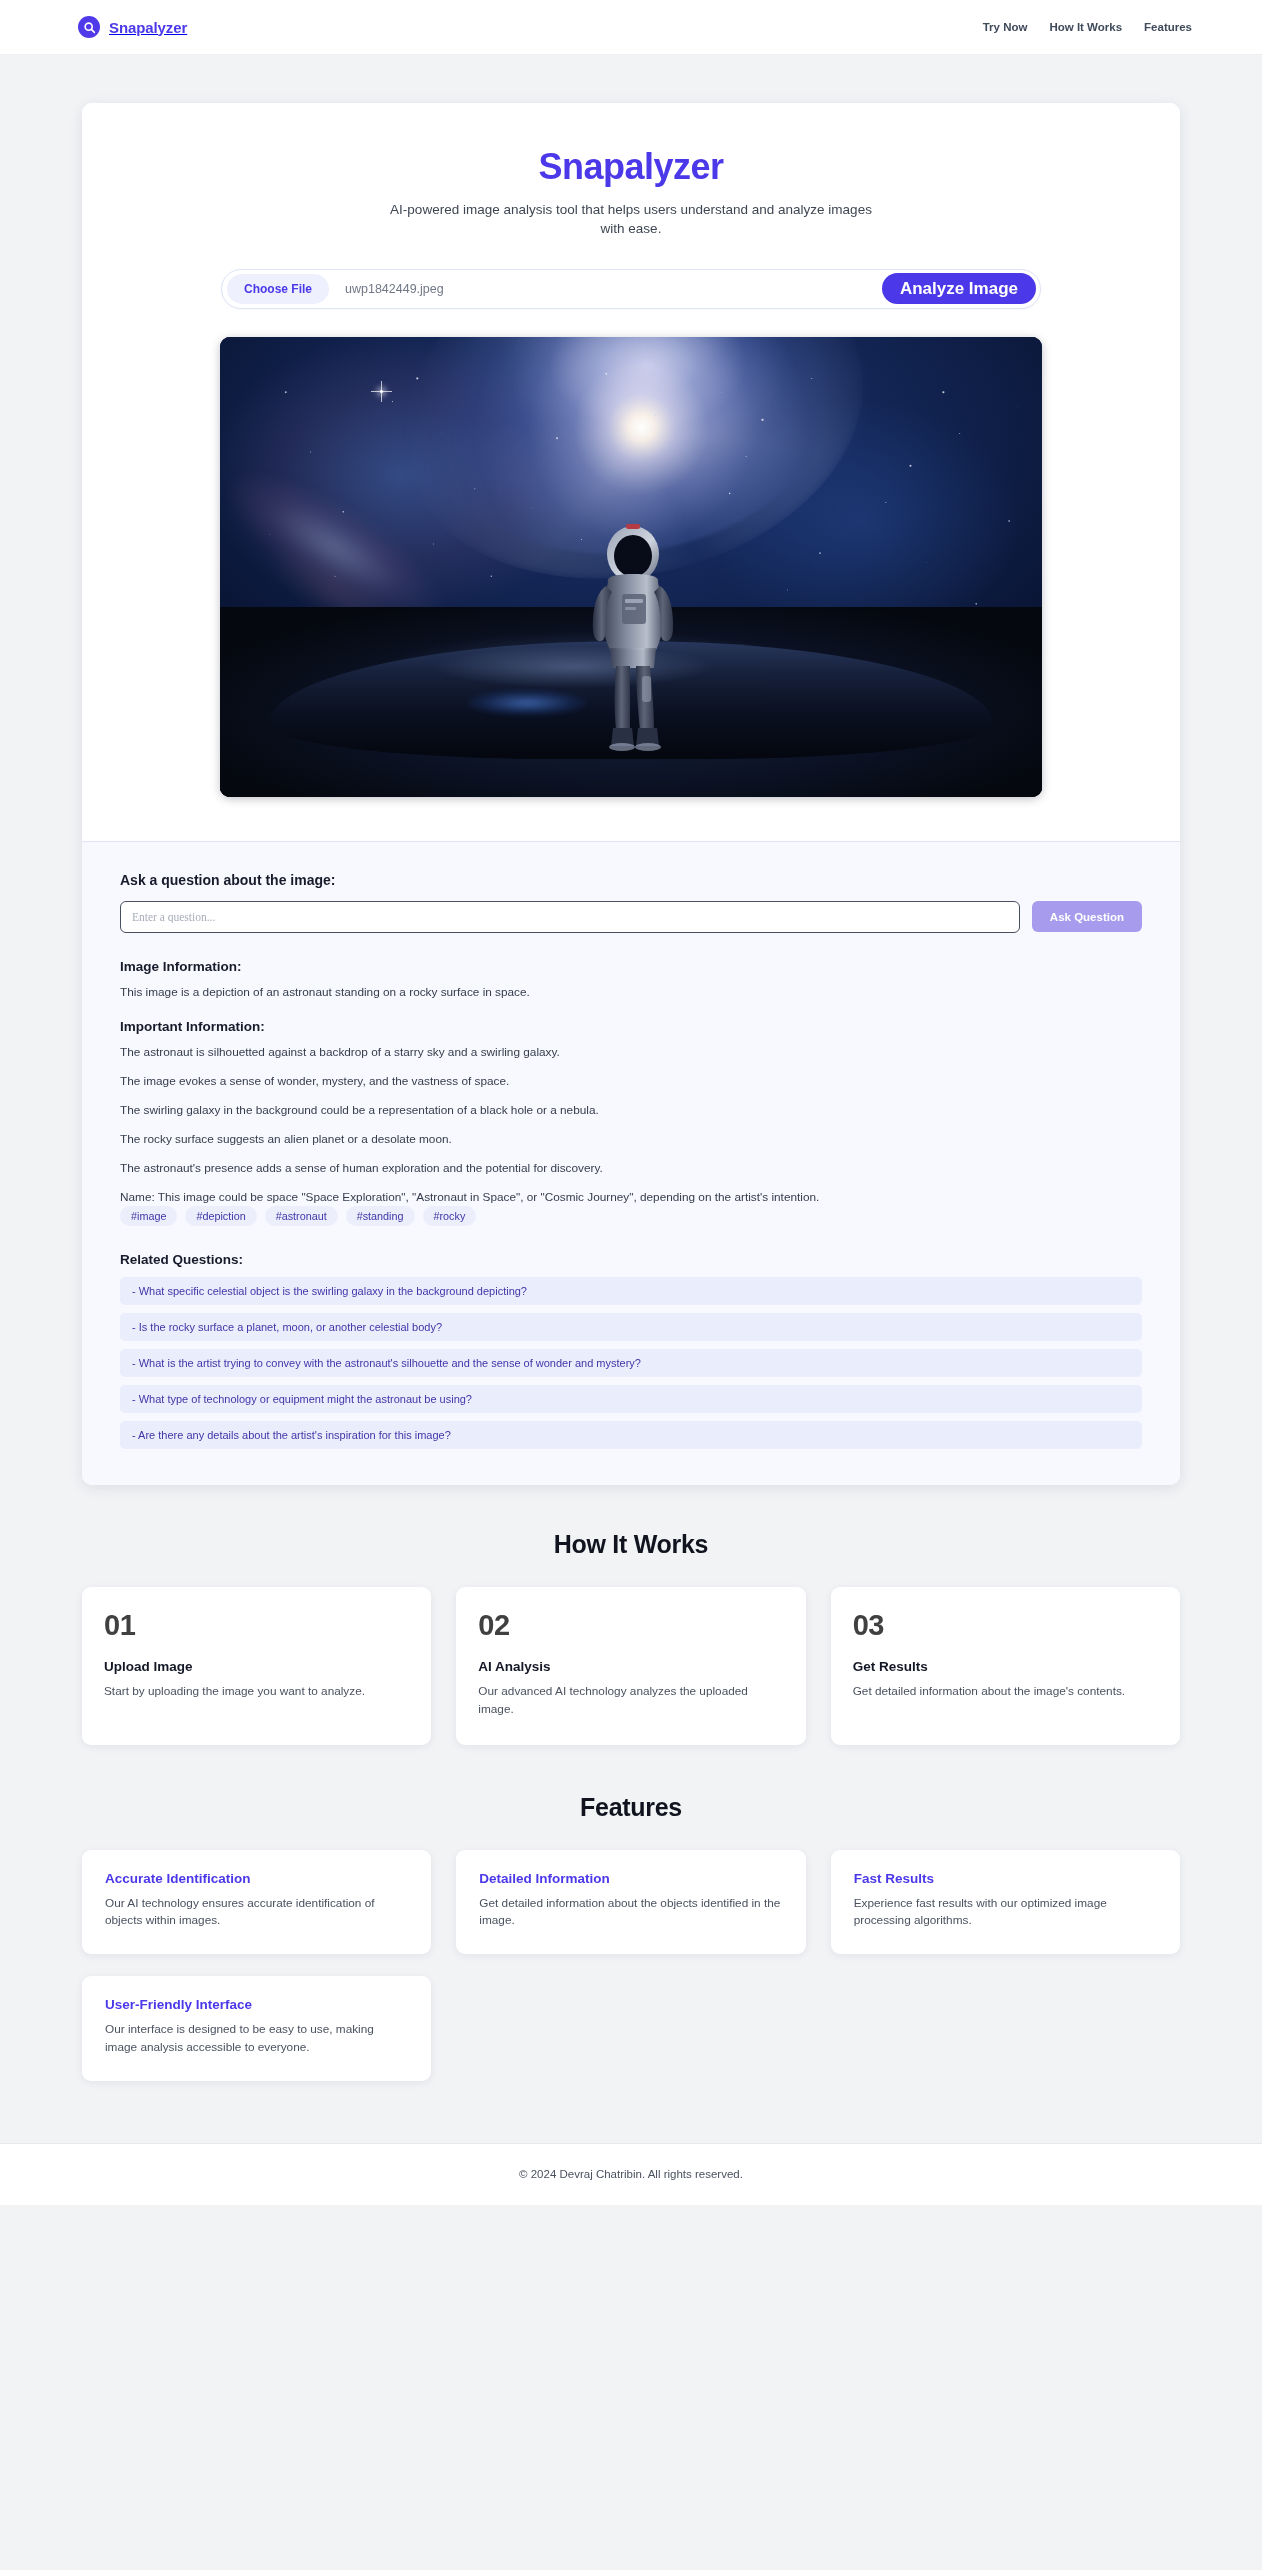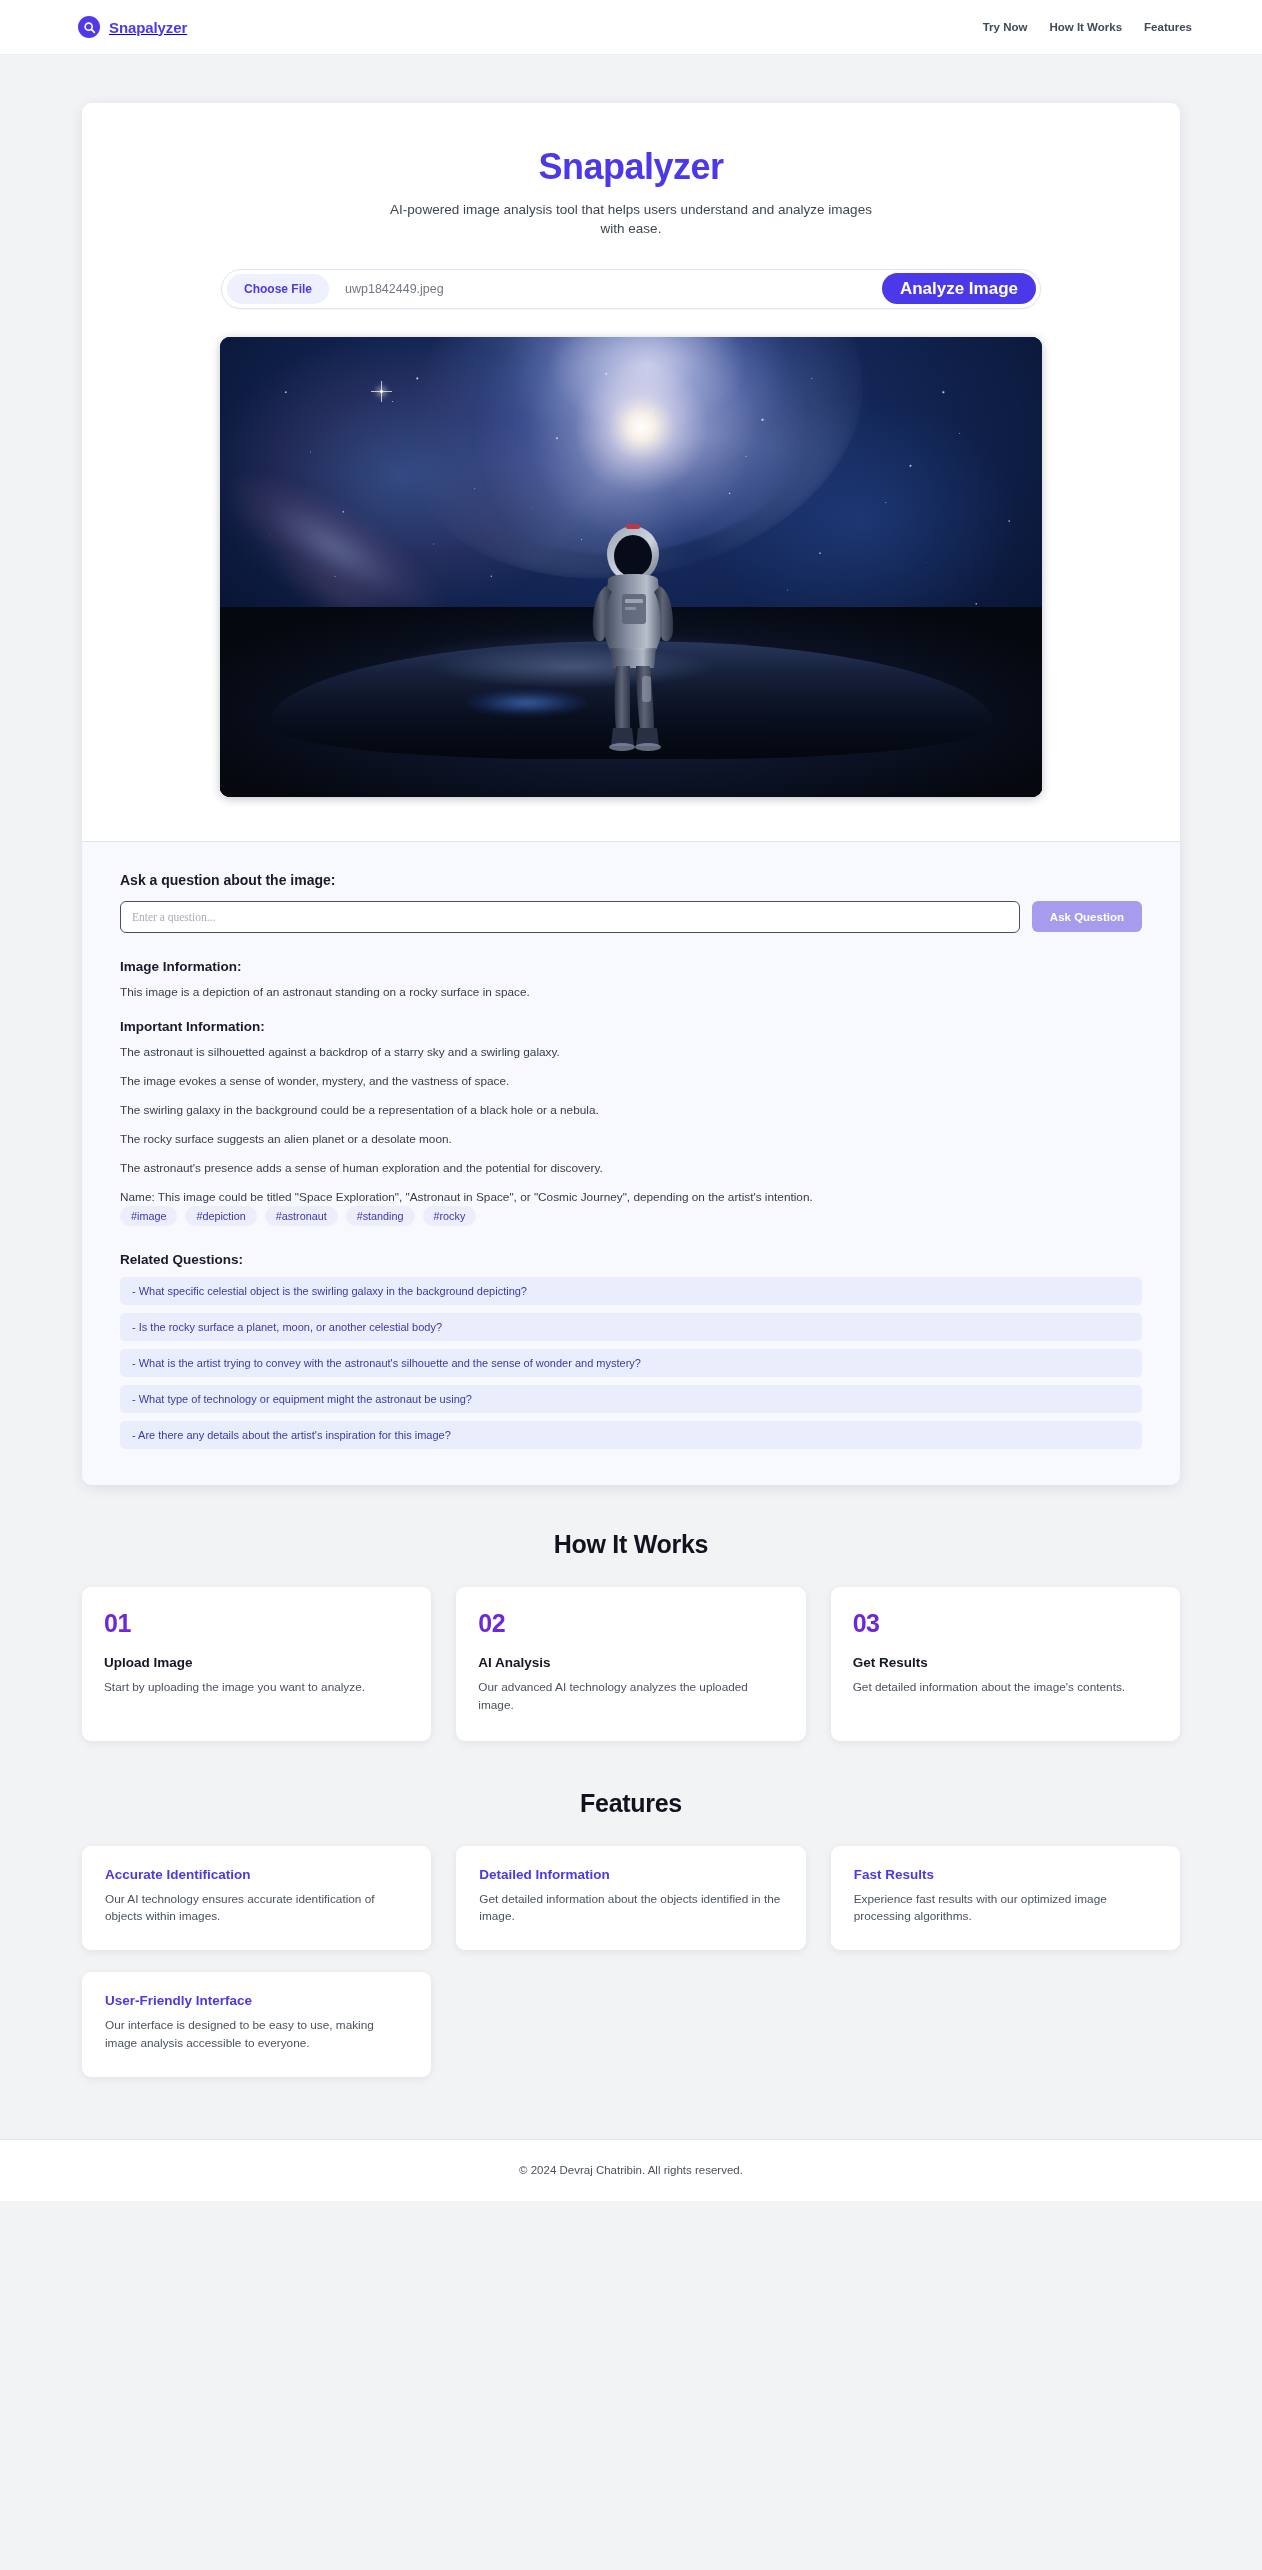--- a/index.html
+++ b/index.html
@@ -345,21 +345,21 @@
   #how-it-works { padding-top: 45px; }
   #features { padding-top: 48px; }
 
   .steps { display: flex; gap: 25px; margin-top: 28px; }
   .step-card {
     flex: 1 1 0; background: #ffffff; border-radius: 9px;
     padding: 24px 22px 26px;
     box-shadow: 0 2px 9px rgba(28,35,80,0.07);
   }
   .step-num {
-    font-size: 25px; font-weight: bold; color: #6d28d9;
+    font-size: 29px; font-weight: bold; color: #404040;
     line-height: 1; letter-spacing: -0.5px;
   }
   .step-name {
     margin-top: 19px; font-size: 13.5px; font-weight: bold; color: #141826;
   }
   .step-desc {
     margin-top: 9px; font-size: 11.8px; color: #4a515f; line-height: 1.5;
   }
 
   .feature-grid {
@@ -493,21 +493,21 @@
       <div class="sec-title">Image Information:</div>
       <div class="body-line">This image is a depiction of an astronaut standing on a rocky surface in space.</div>
 
       <div class="sec-title spaced">Important Information:</div>
       <div>
         <div class="body-line">The astronaut is silhouetted against a backdrop of a starry sky and a swirling galaxy.</div>
         <div class="body-line">The image evokes a sense of wonder, mystery, and the vastness of space.</div>
         <div class="body-line">The swirling galaxy in the background could be a representation of a black hole or a nebula.</div>
         <div class="body-line">The rocky surface suggests an alien planet or a desolate moon.</div>
         <div class="body-line">The astronaut's presence adds a sense of human exploration and the potential for discovery.</div>
-        <div class="body-line">Name: This image could be titled "Space Exploration", "Astronaut in Space", or "Cosmic Journey", depending on the artist's intention.</div>
+        <div class="body-line">Name: This image could be space "Space Exploration", "Astronaut in Space", or "Cosmic Journey", depending on the artist's intention.</div>
       </div>
 
       <div class="keywords">
         <span class="keyword-pill">#image</span>
         <span class="keyword-pill">#depiction</span>
         <span class="keyword-pill">#astronaut</span>
         <span class="keyword-pill">#standing</span>
         <span class="keyword-pill">#rocky</span>
       </div>
 

